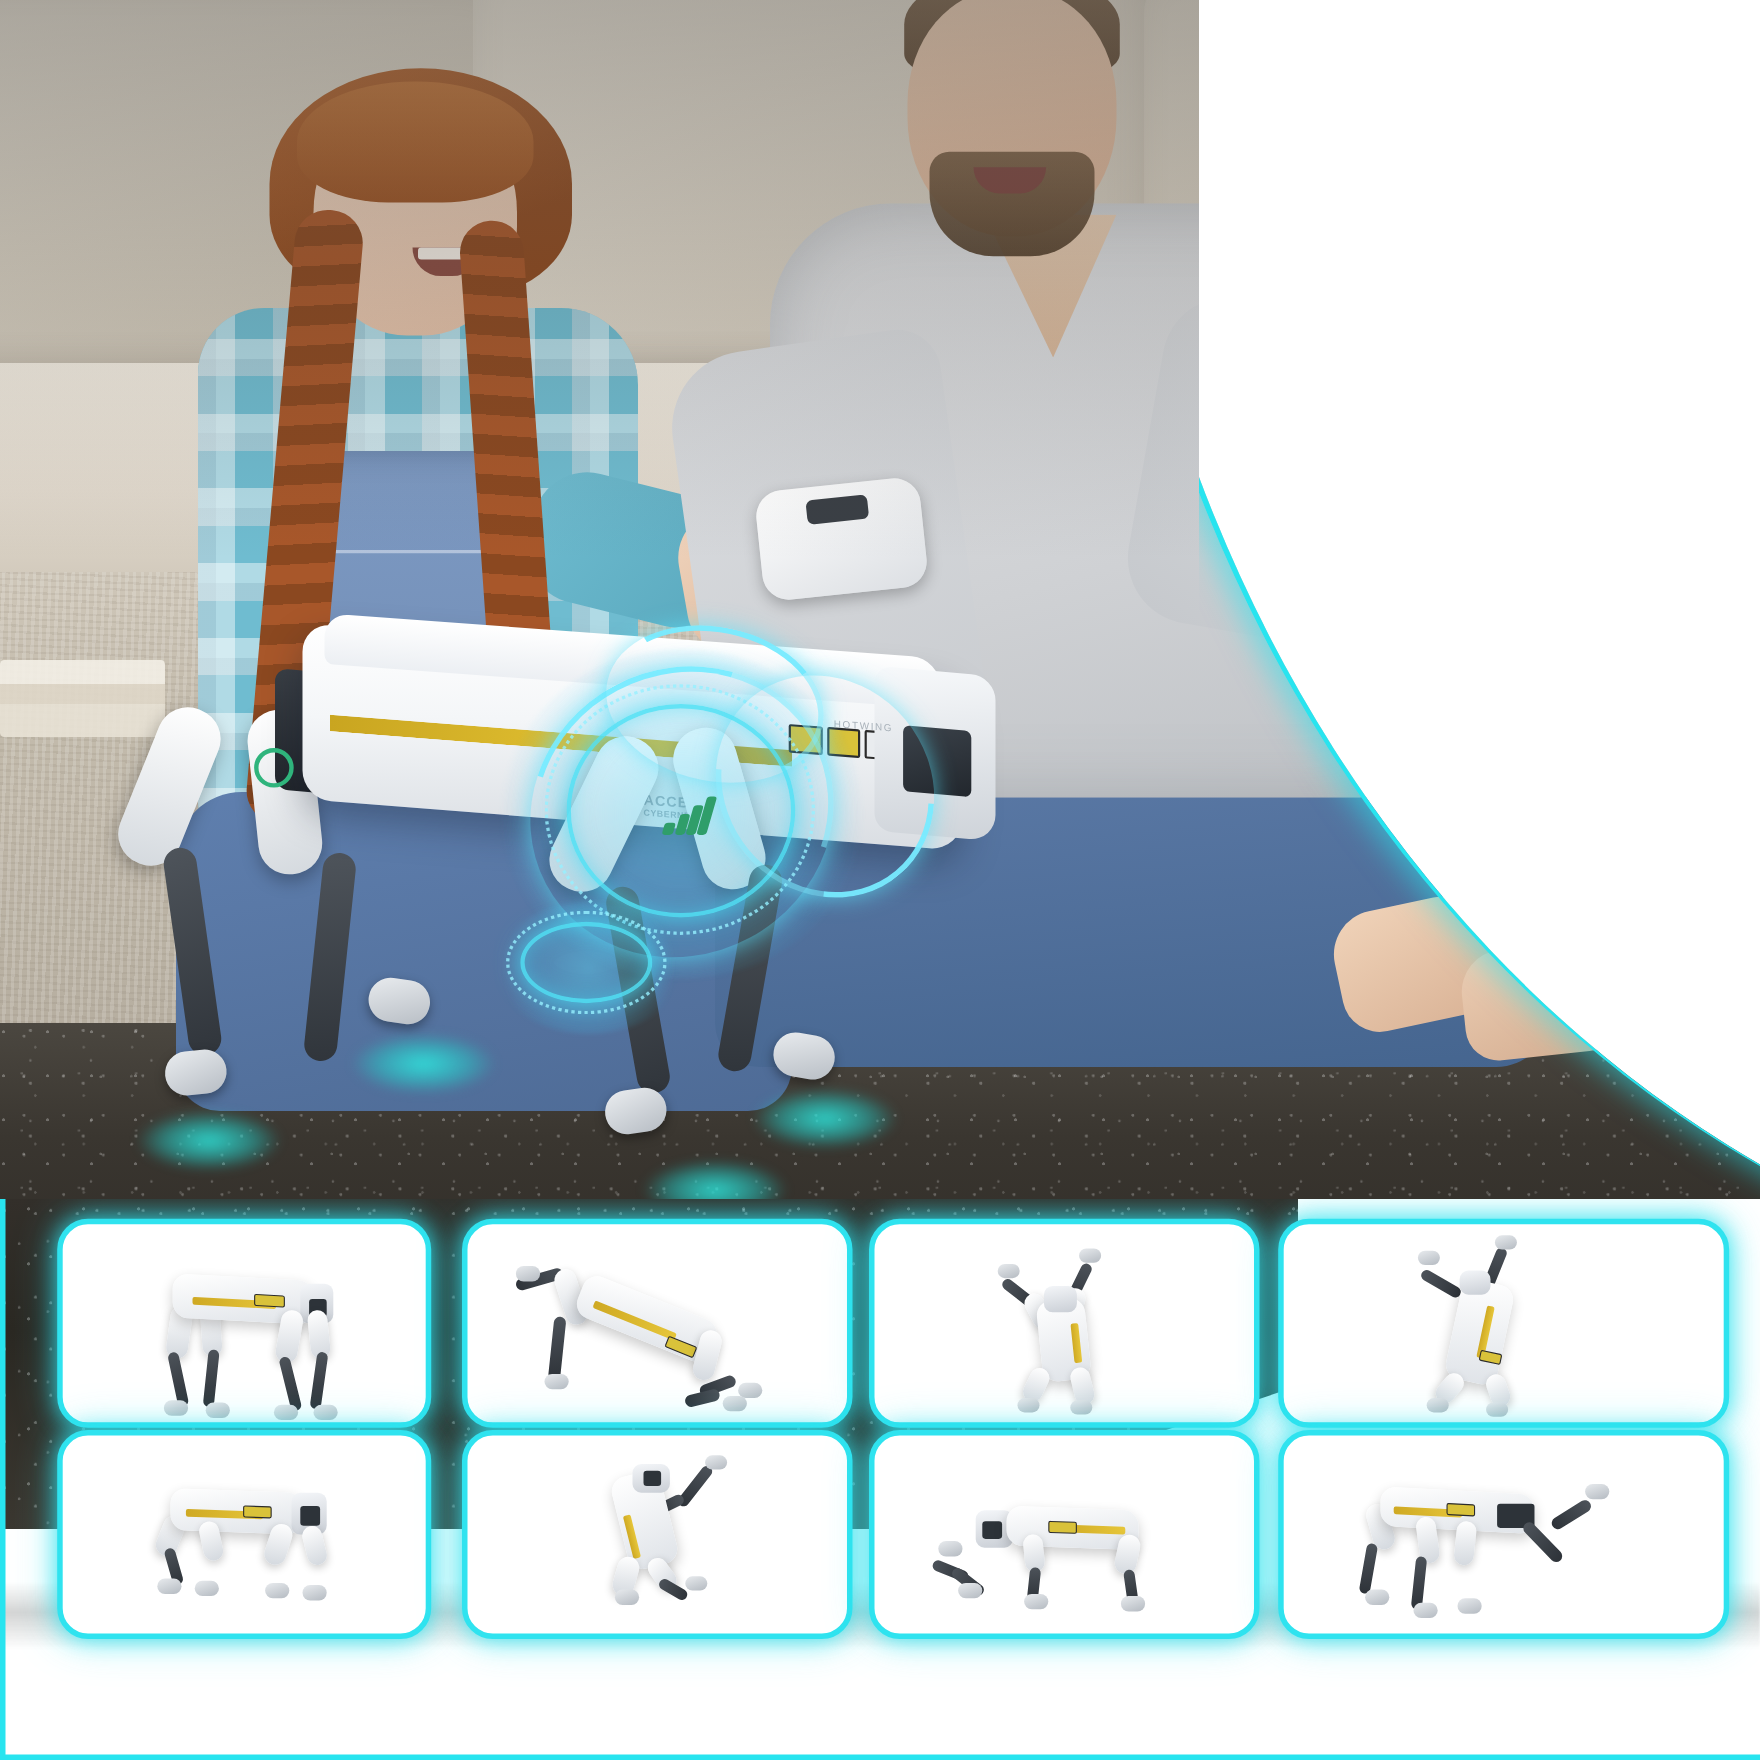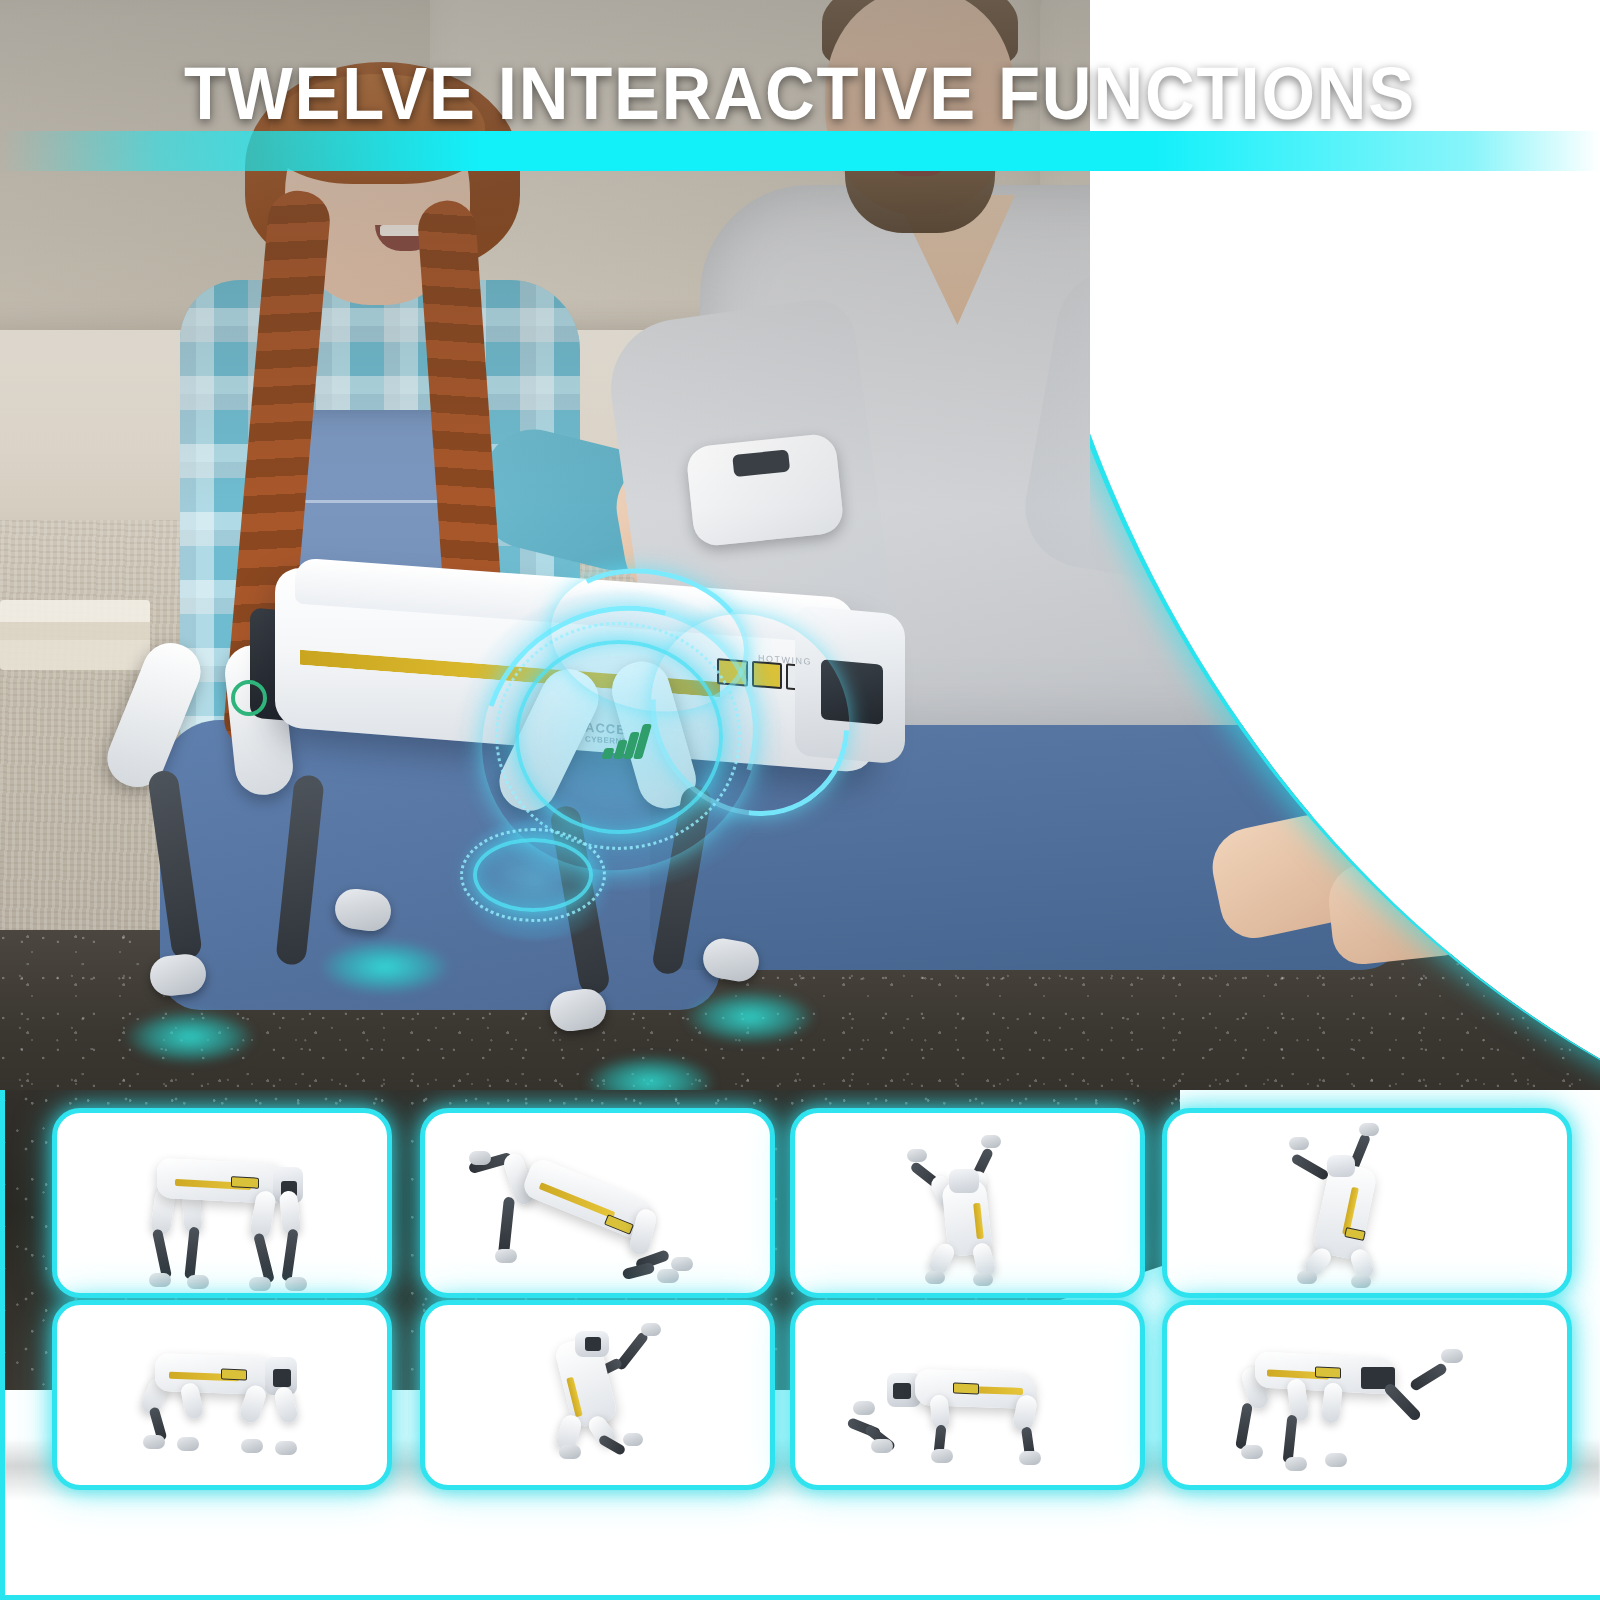--- a/index.html
+++ b/index.html
@@ -604,24 +604,20 @@
         <span style="top:2px;left:35px;width:9px;height:35px;"></span>
       </div>
     </div>
   </div>
 
   <div class="curve-panel">
     <div class="curve-fill"></div>
     <div class="curve-line"></div>
   </div>
 
-  <div class="title-wrap">
-    <div class="title-bar"></div>
-    <div class="title">TWELVE  INTERACTIVE  FUNCTIONS</div>
-  </div>
 
   <div class="lower">
     <div class="lower-dark">
       <div class="lower-speckle"></div>
     </div>
     <div class="shelf-band"></div>
 
     <div class="card" style="left:52px;top:18px;width:330px;height:180px;">
       <div class="card-inner">
         <div class="mini" style="left:78px;top:30px;width:190px;height:130px;">

